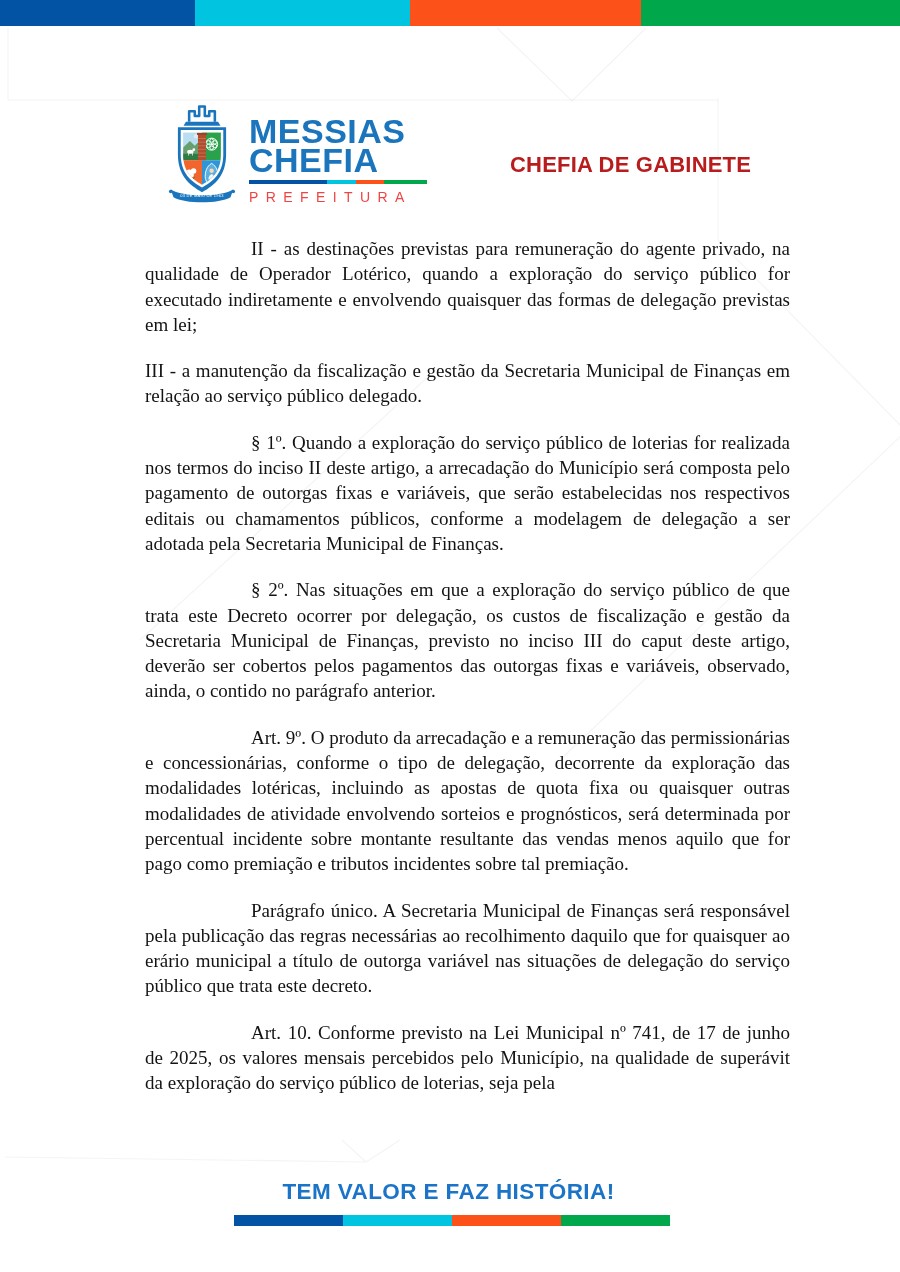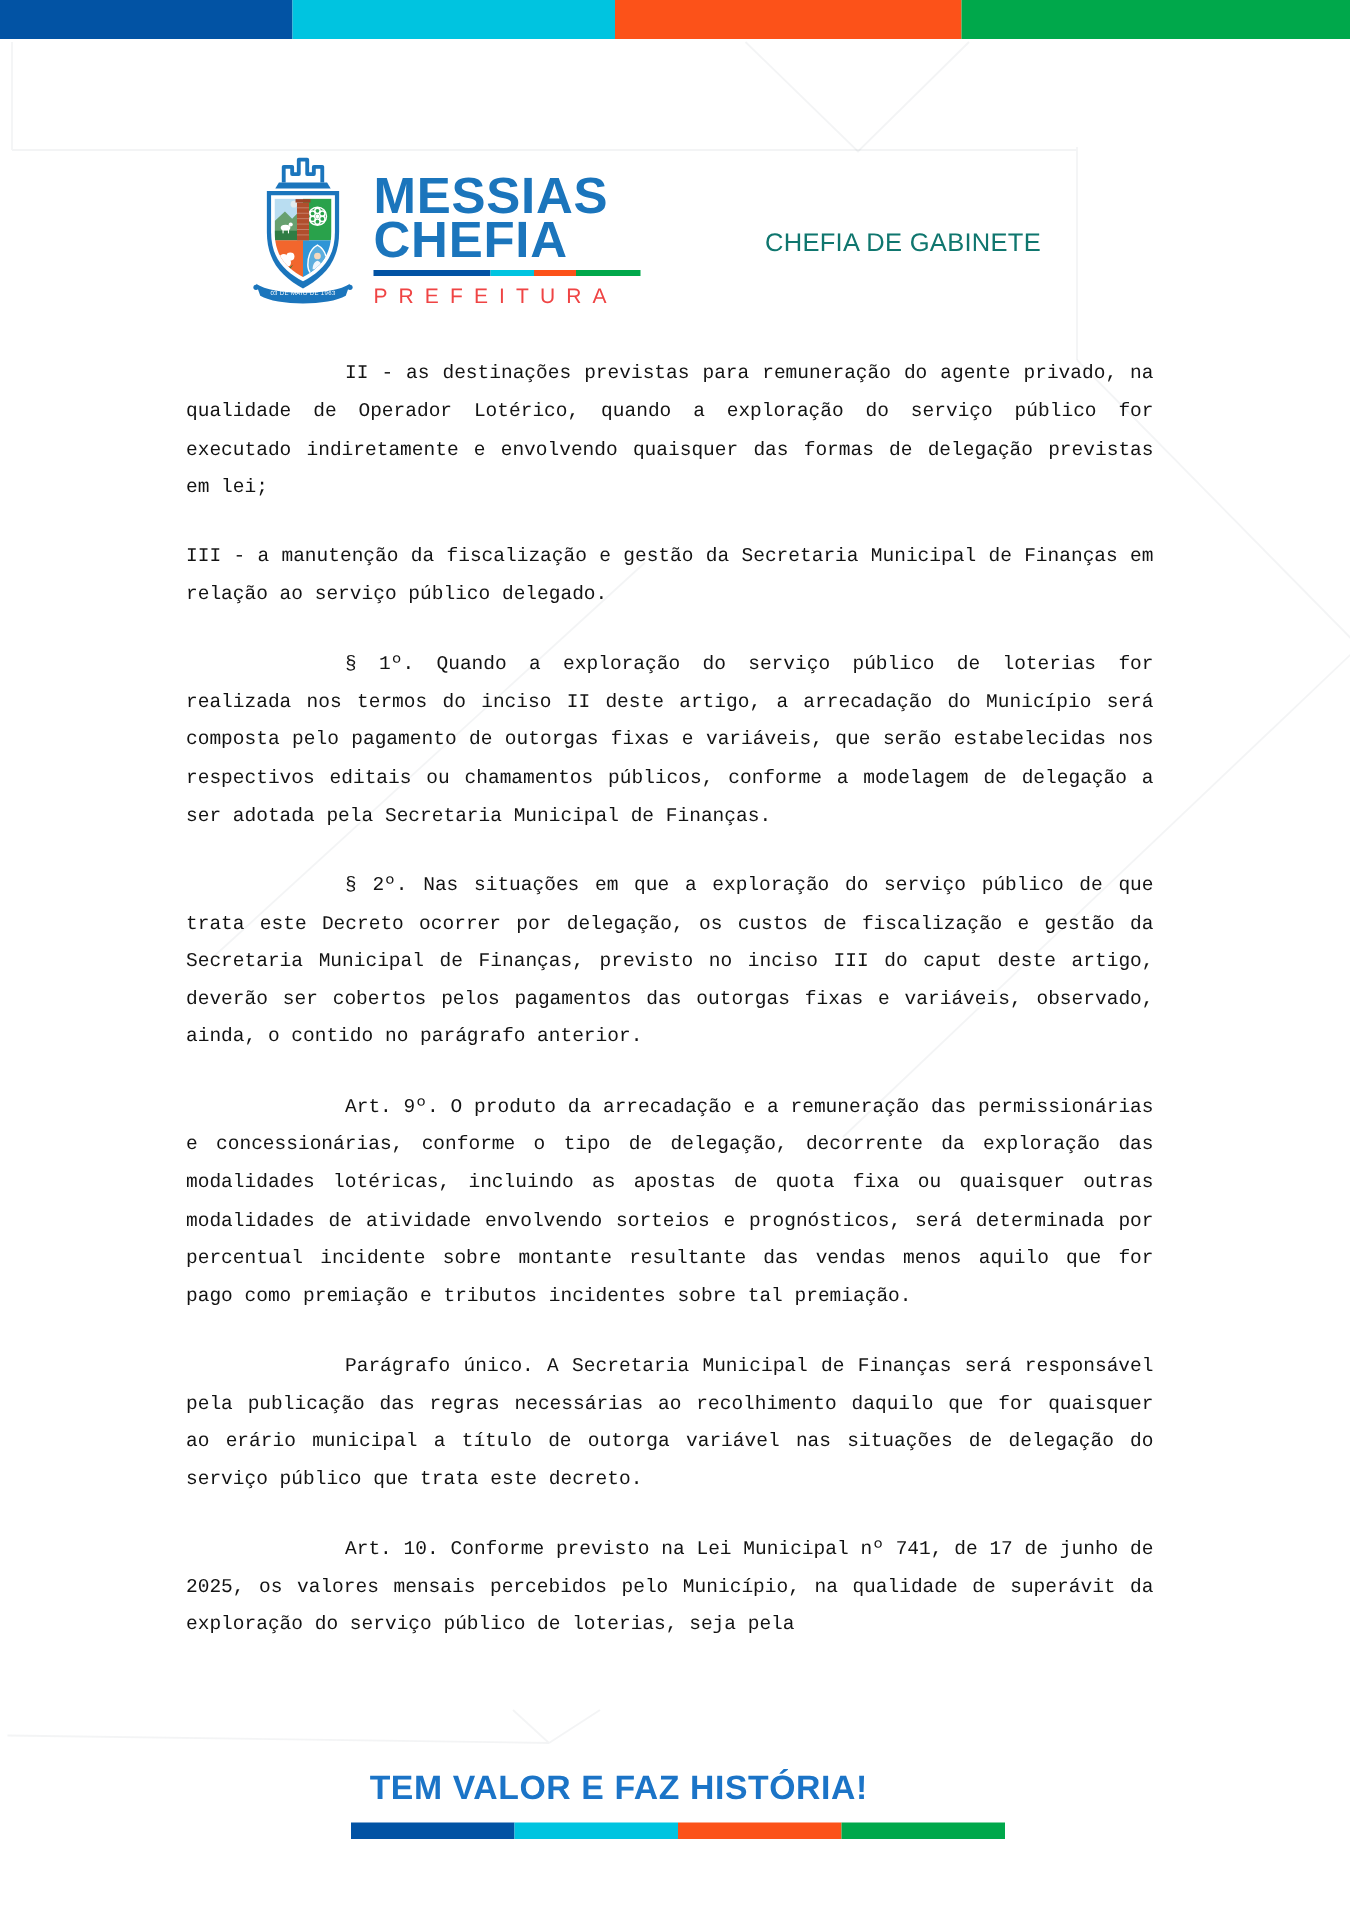--- a/index.html
+++ b/index.html
@@ -26,38 +26,37 @@
   .logo-text{position:absolute;left:249px;top:117px;width:210px;
     font-family:"Liberation Sans","DejaVu Sans",sans-serif;color:#1b75bc;}
   .logo-name{font-size:34px;font-weight:800;line-height:29px;letter-spacing:.5px;}
   .logo-underline{display:flex;width:178px;height:3.5px;margin-top:5px;}
   .logo-underline .seg{height:100%;}
   .lu1{width:44%}.lu2{width:16%}.lu3{width:16%}.lu4{width:24%}
   .logo-subtitle{margin-top:5px;font-size:14px;font-weight:400;letter-spacing:7.4px;color:#ef4444;}
   .department{
     position:absolute;left:510px;top:152px;
     font-family:"Liberation Sans","DejaVu Sans",sans-serif;
-    font-size:17px;font-weight:400;letter-spacing:.2px;color:#0f766e;
+    font-size:22px;font-weight:700;letter-spacing:.2px;color:#b91c1c;
   }
 
   
   .doc-body{
-    position:absolute;left:124px;top:236px;width:645px;
-    font-size:13px;line-height:25.3px;color:#131313;
+    position:absolute;left:145px;top:236px;width:645px;
+    font-size:19px;line-height:25.3px;color:#131313;
     text-align:justify;
-    font-family:Liberation Mono, monospace;
   }
   .doc-body p{margin:0 0 21px 0;}
   .doc-body p.indent{text-indent:106px;}
 
   
   .footer-slogan{
     position:absolute;left:0;top:1179px;width:825px;text-align:center;
     font-family:"Liberation Sans","DejaVu Sans",sans-serif;
-    font-size:22.5px;color:#1b74c7;letter-spacing:.4px;
+    font-size:22.5px;color:#1b74c7;letter-spacing:.4px;padding-left:36px;
   }
   .footer-slogan .w-md{font-weight:600;}
   .footer-slogan .w-bold{font-weight:800;}
   .footer-bar{position:absolute;left:234px;top:1215px;width:436px;height:10.5px;display:flex;}
   .footer-bar .seg{width:25%;height:100%;}
 </style>
 </head>
 <body>
 
 <div class="page">

